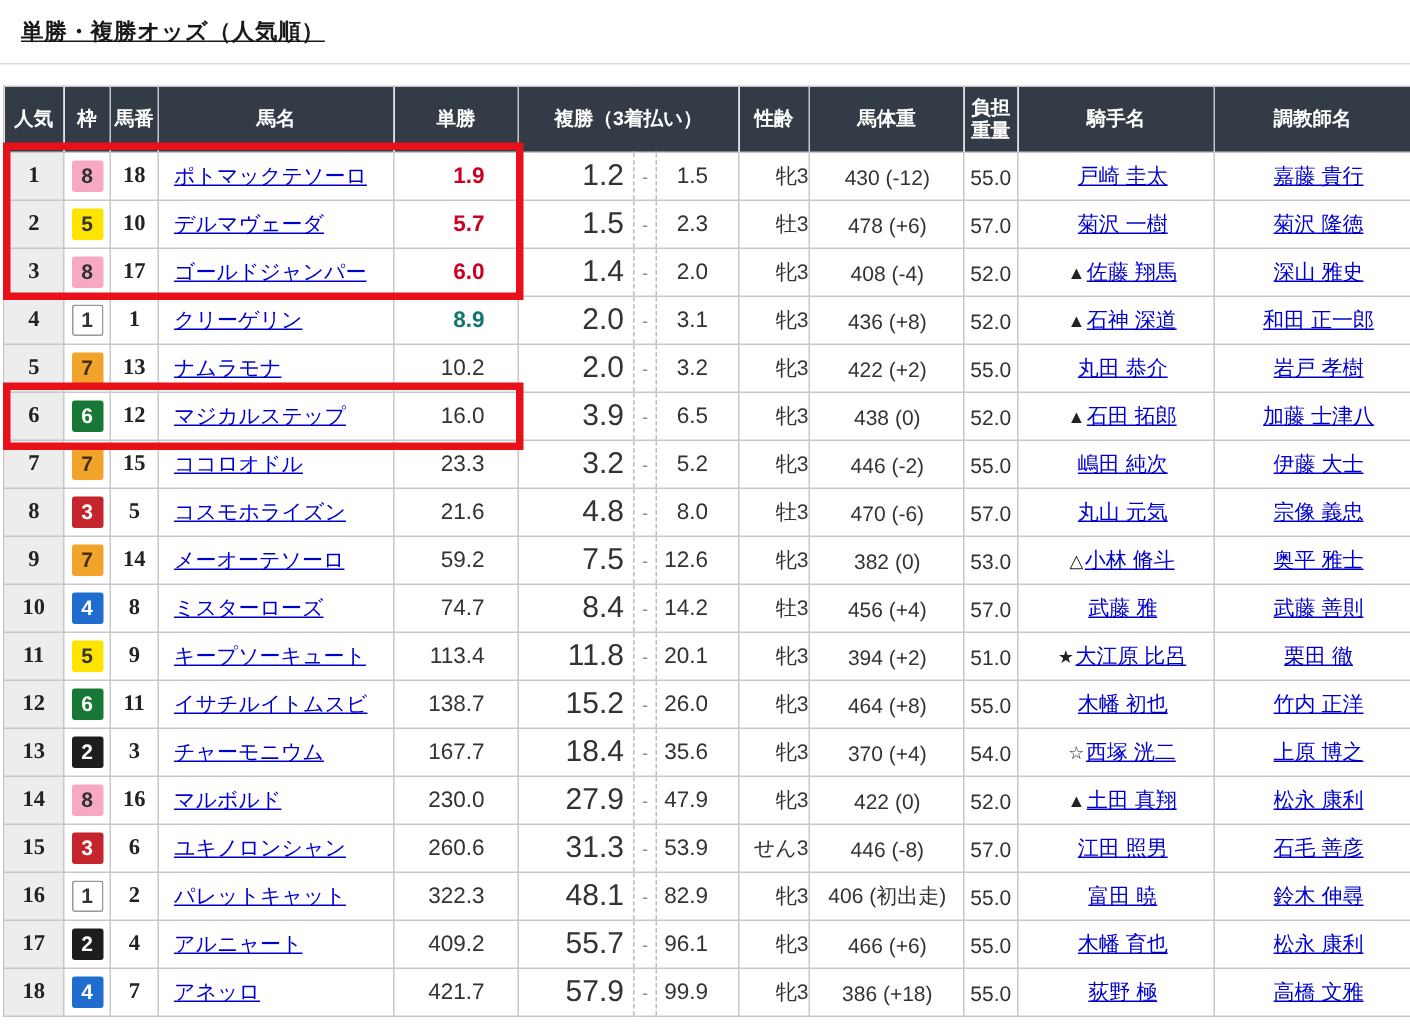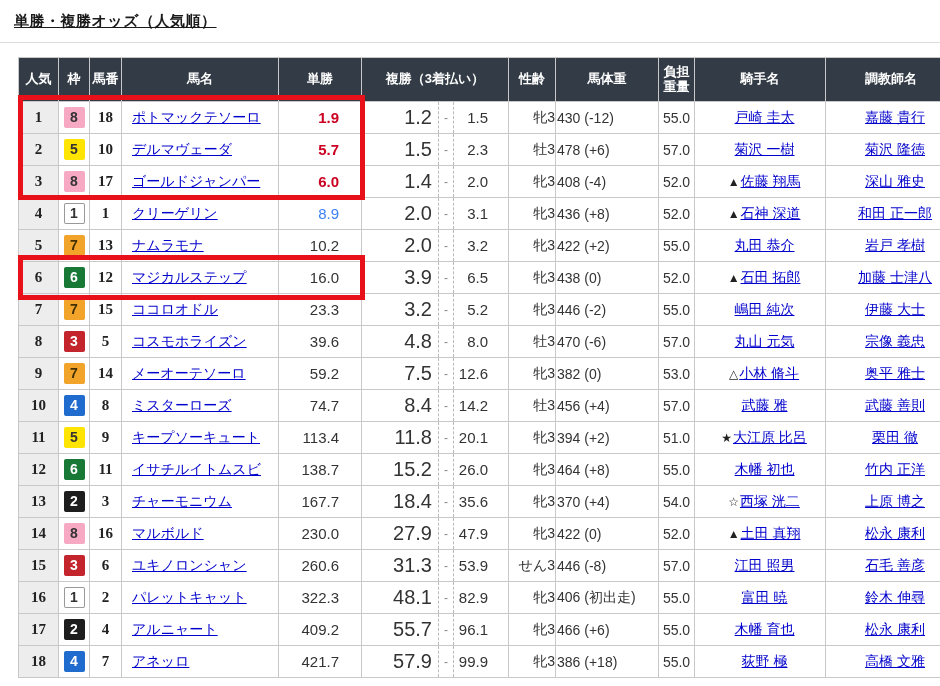--- a/index.html
+++ b/index.html
@@ -3,21 +3,21 @@
 <meta charset="utf-8">
 <style>
   * { margin:0; padding:0; box-sizing:border-box; }
   html,body { width:940px; height:686px; background:#ffffff; overflow:hidden;
     font-family:"Liberation Sans","DejaVu Sans",sans-serif; color:#333; }
 
   .page-title { font-size:15px; font-weight:bold; color:#1a1a1a;
     padding:12px 0 11px 14px; letter-spacing:.5px;text-decoration:underline; }
   .title-rule { border:none; border-top:1px solid #dcdcdc; margin:0 0 14px 0; }
 
-  .table-wrap { position:relative; margin:0 18px; }
+  .table-wrap { position:relative; margin:0 2px; }
 
   table.odds { width:938px; border-collapse:collapse; table-layout:fixed; }
   table.odds th, table.odds td { border:1px solid #c8c8c8; overflow:hidden; white-space:nowrap; }
 
   thead tr { height:44px; }
   thead th { background:#333c46; color:#ffffff; font-size:13px; font-weight:bold;
     text-align:center; border:1px solid #555e66; border-bottom:1px solid #9aa0a5; line-height:1.15; }
 
   tbody tr { height:32px; background:#ffffff; }
   tbody td { font-size:14px; }
@@ -29,21 +29,21 @@
     font-size:14px; font-weight:bold; text-align:center; border-radius:2px; vertical-align:middle; }
   .c-no { text-align:center; font-family:"Liberation Serif","DejaVu Serif",serif;
     font-size:15px; font-weight:bold; color:#222; }
   .c-name { padding-left:10px; text-align:left; }
   .c-win { text-align:right; padding-right:22px; font-size:15px; }
   .c-pmin { text-align:right; padding-right:6px; font-size:20px; border-right:1px dashed #bbbbbb !important; }
   .c-psep { text-align:center; color:#888; font-size:12px;
     border-left:1px dashed #bbbbbb !important; border-right:1px dashed #bbbbbb !important; }
   .c-pmax { text-align:right; padding-right:20px; font-size:15px; border-left:1px dashed #bbbbbb !important; }
   .c-sex { text-align:right; }
-  .c-weight { text-align:left; padding-left:1px; }
+  .c-weight { text-align:center; padding-left:1px; }
   .c-carry { text-align:center; }
   .c-jockey, .c-trainer { text-align:center; padding-left:8px; }
 
   a.blink { color:#0000cc; text-decoration:underline; }
   .mark { color:#222; font-size:12px; margin-right:1px; }
 
   .hl-box { position:absolute; left:0; width:347px; border:5px solid #e8111a;
     pointer-events:none; z-index:5; }
   .hl-top3 { top:38px; height:105px; }
   .hl-rank6 { top:198px; height:45px; }
@@ -133,21 +133,21 @@
     <td class="c-weight">408 (-4)</td>
     <td class="c-carry">52.0</td>
     <td class="c-jockey"><span class="mark">▲</span><a class="blink" href="#">佐藤 翔馬</a></td>
     <td class="c-trainer"><a class="blink" href="#">深山 雅史</a></td>
   </tr>
         <tr>
     <td class="c-rank">4</td>
     <td class="c-frame"><span class="frame-badge" style="background: rgb(255, 255, 255); color: rgb(51, 51, 51); box-shadow: rgb(153, 153, 153) 0px 0px 0px 1px inset;">1</span></td>
     <td class="c-no">1</td>
     <td class="c-name"><a class="blink" href="#">クリーゲリン</a></td>
-    <td class="c-win"><span class="win-val" style="color: #3b82f6; font-weight: normal; text-align: right;">8.9</span></td>
+    <td class="c-win"><span class="win-val" style="color: #0f766e; font-weight: bold; text-align: right;">8.9</span></td>
     <td class="c-pmin">2.0</td>
     <td class="c-psep">-</td>
     <td class="c-pmax">3.1</td>
     <td class="c-sex">牝3</td>
     <td class="c-weight">436 (+8)</td>
     <td class="c-carry">52.0</td>
     <td class="c-jockey"><span class="mark">▲</span><a class="blink" href="#">石神 深道</a></td>
     <td class="c-trainer"><a class="blink" href="#">和田 正一郎</a></td>
   </tr>
         <tr>
@@ -193,21 +193,21 @@
     <td class="c-weight">446 (-2)</td>
     <td class="c-carry">55.0</td>
     <td class="c-jockey"><span class="mark"></span><a class="blink" href="#">嶋田 純次</a></td>
     <td class="c-trainer"><a class="blink" href="#">伊藤 大士</a></td>
   </tr>
         <tr>
     <td class="c-rank">8</td>
     <td class="c-frame"><span class="frame-badge" style="background: rgb(196, 36, 43); color: rgb(255, 255, 255);">3</span></td>
     <td class="c-no">5</td>
     <td class="c-name"><a class="blink" href="#">コスモホライズン</a></td>
-    <td class="c-win"><span class="win-val">39.6</span></td>
+    <td class="c-win"><span class="win-val">21.6</span></td>
     <td class="c-pmin">4.8</td>
     <td class="c-psep">-</td>
     <td class="c-pmax">8.0</td>
     <td class="c-sex">牡3</td>
     <td class="c-weight">470 (-6)</td>
     <td class="c-carry">57.0</td>
     <td class="c-jockey"><span class="mark"></span><a class="blink" href="#">丸山 元気</a></td>
     <td class="c-trainer"><a class="blink" href="#">宗像 義忠</a></td>
   </tr>
         <tr>

